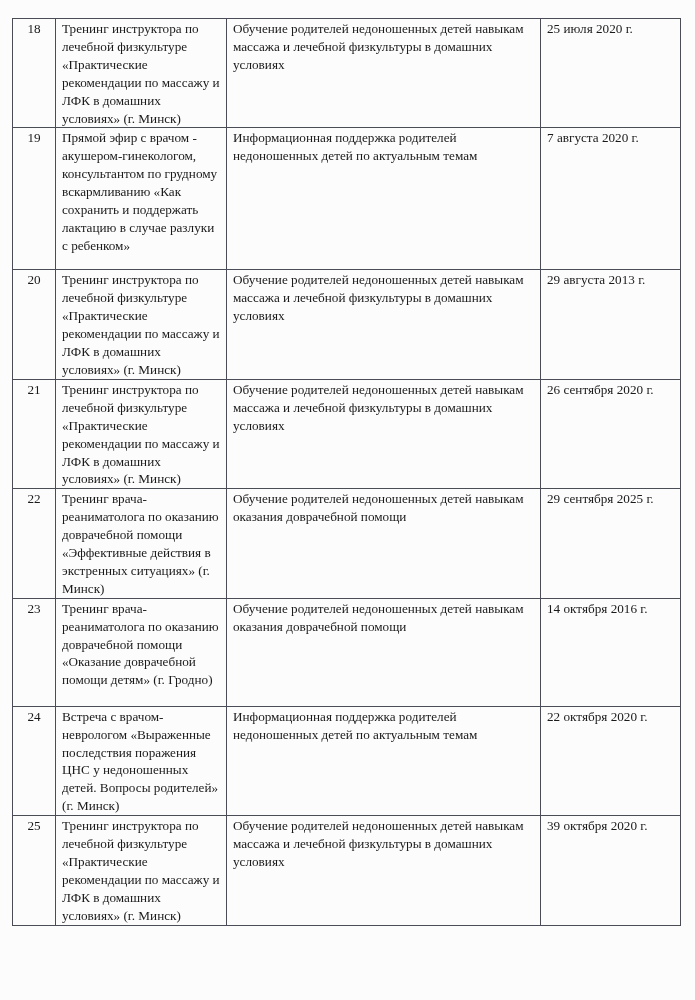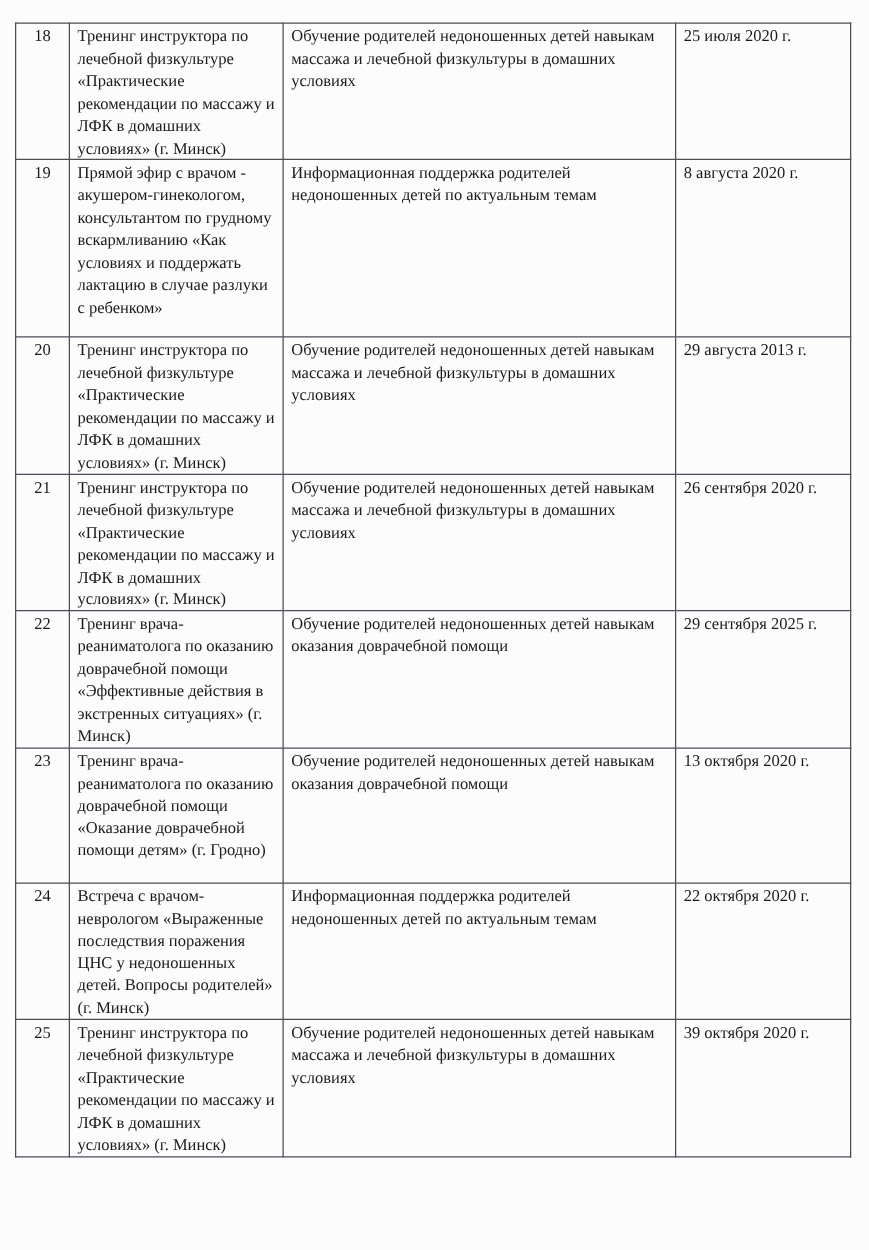--- a/index.html
+++ b/index.html
@@ -55,23 +55,23 @@
   </colgroup>
   <tbody>
     <tr class="r18">
       <td class="num">18</td>
       <td>Тренинг инструктора по лечебной физкультуре «Практические рекомендации по массажу и ЛФК в домашних условиях» (г. Минск)</td>
       <td>Обучение родителей недоношенных детей навыкам массажа и лечебной физкультуры в домашних условиях</td>
       <td class="date">25 июля 2020 г.</td>
     </tr>
     <tr class="r19">
       <td class="num">19</td>
-      <td>Прямой эфир с врачом - акушером-гинекологом, консультантом по грудному вскармливанию «Как условиях и поддержать лактацию в случае разлуки с ребенком»</td>
+      <td>Прямой эфир с врачом - акушером-гинекологом, консультантом по грудному вскармливанию «Как сохранить и поддержать лактацию в случае разлуки с ребенком»</td>
       <td>Информационная поддержка родителей недоношенных детей по актуальным темам</td>
-      <td class="date">8 августа 2020 г.</td>
+      <td class="date">7 августа 2020 г.</td>
     </tr>
     <tr class="r20">
       <td class="num">20</td>
       <td>Тренинг инструктора по лечебной физкультуре «Практические рекомендации по массажу и ЛФК в домашних условиях» (г. Минск)</td>
       <td>Обучение родителей недоношенных детей навыкам массажа и лечебной физкультуры в домашних условиях</td>
       <td class="date">29 августа 2013 г.</td>
     </tr>
     <tr class="r21">
       <td class="num">21</td>
       <td>Тренинг инструктора по лечебной физкультуре «Практические рекомендации по массажу и ЛФК в домашних условиях» (г. Минск)</td>
@@ -81,21 +81,21 @@
     <tr class="r22">
       <td class="num">22</td>
       <td>Тренинг врача-реаниматолога по оказанию доврачебной помощи «Эффективные действия в экстренных ситуациях» (г. Минск)</td>
       <td>Обучение родителей недоношенных детей навыкам оказания доврачебной помощи</td>
       <td class="date center">29 сентября 2025 г.</td>
     </tr>
     <tr class="r23">
       <td class="num">23</td>
       <td>Тренинг врача-реаниматолога по оказанию доврачебной помощи «Оказание доврачебной помощи детям» (г. Гродно)</td>
       <td>Обучение родителей недоношенных детей навыкам оказания доврачебной помощи</td>
-      <td class="date center">13 октября 2020 г.</td>
+      <td class="date center">14 октября 2016 г.</td>
     </tr>
     <tr class="r24">
       <td class="num">24</td>
       <td>Встреча с врачом-неврологом «Выраженные последствия поражения ЦНС у недоношенных детей. Вопросы родителей» (г. Минск)</td>
       <td>Информационная поддержка родителей недоношенных детей по актуальным темам</td>
       <td class="date center">22 октября 2020 г.</td>
     </tr>
     <tr class="r25">
       <td class="num">25</td>
       <td>Тренинг инструктора по лечебной физкультуре «Практические рекомендации по массажу и ЛФК в домашних условиях» (г. Минск)</td>

